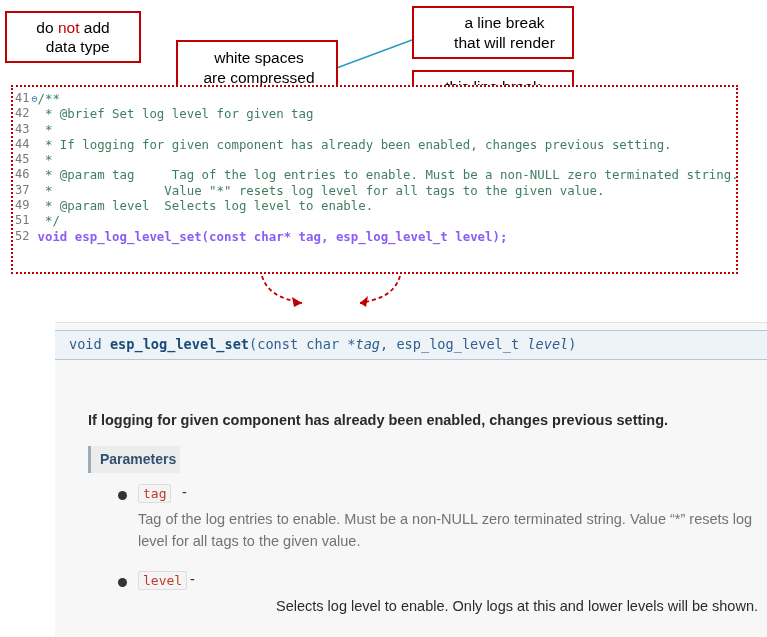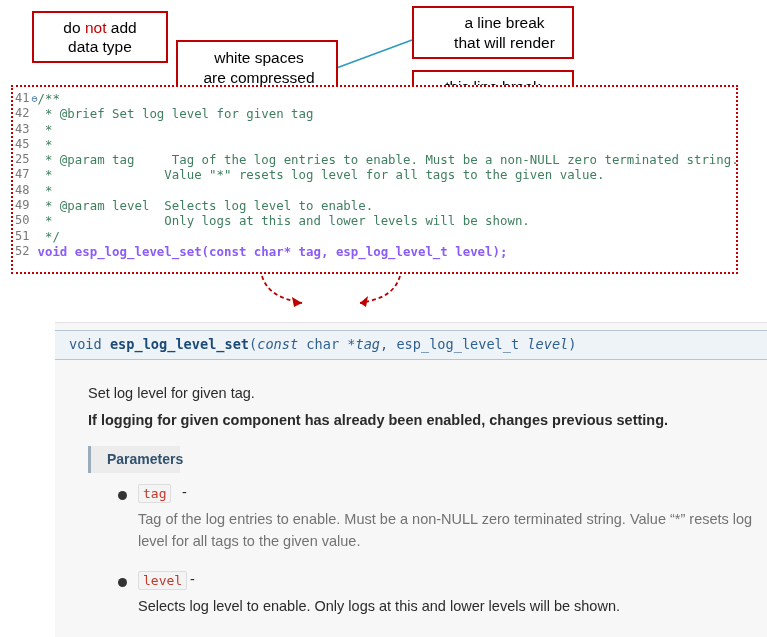--- a/index.html
+++ b/index.html
@@ -33,22 +33,22 @@
     padding: 5px 8px;
     box-sizing: border-box;
     display: flex;
     align-items: center;
     justify-content: center;
   }
   .callout .hl {
     color: #c00000;
   }
   #callout-datatype {
-    left: 32px; top: 11px;
-    width: 136px; height: 52px;
+    left: 5px; top: 11px;
+    width: 136px; height: 52px; text-align: right;
   }
   #callout-whitespace {
     left: 176px; top: 40px;
     width: 162px; height: 55px; padding-left: 12px;
   }
   #callout-linebreak-render {
     left: 412px; top: 6px;
     width: 162px; height: 53px; padding-left: 31px;
   }
   #callout-linebreak-norender {
@@ -121,21 +121,20 @@
     font-family: "DejaVu Sans Mono", monospace;
     font-size: 13.6px;
     color: #2f5f8f;
     white-space: nowrap;
   }
   #doc-signature .sig-name {
     font-weight: bold;
     color: #1a4a7a;
   }
   #doc-signature .sig-type {
-    font-style: italic;
     color: #2f5f8f;
   }
   #doc-signature .sig-param {
     font-style: italic;
     color: #2f5f8f;
   }
   #doc-signature .sig-punct {
     color: #2f5f8f;
   }
   .doc-para {
@@ -150,21 +149,21 @@
   #doc-params-header {
     position: absolute;
     left: 88px; top: 446px;
     width: 92px; height: 27px;
     background: #ececec;
     border-left: 3px solid #9aabba;
     box-sizing: border-box;
     font-size: 14px;
     font-weight: bold;
     color: #30506e;
-    padding: 5px 0 0 16px;
+    padding: 5px 0 0 9px;
   }
   .doc-bullet {
     position: absolute;
     left: 118px;
     width: 9px; height: 9px;
     background: #333333;
     border-radius: 50%;
   }
   #bullet-tag { top: 491px; }
   #bullet-level { top: 578px; }
@@ -195,20 +194,21 @@
     color: #737373;
     line-height: 1.5;
   }
   #param-level-desc {
     position: absolute;
     left: 138px; top: 596px;
     width: 620px;
     font-size: 14.5px;
     color: #2b2b2b;
     line-height: 1.5;
+    text-align: right;
   }
 
   
   #connectors {
     position: absolute;
     left: 0; top: 0;
     width: 767px; height: 637px;
     pointer-events: none;
   }
 </style>
@@ -273,48 +273,43 @@
         <td class="ln">42</td>
         <td class="fold"></td>
         <td class="cmt"> * @brief Set log level for given tag</td>
       </tr>
       <tr>
         <td class="ln">43</td>
         <td class="fold"></td>
         <td class="cmt"> *</td>
       </tr>
       <tr>
+        <td class="ln">44</td>
+        <td class="fold"></td>
+        <td class="cmt"> * If logging for given component has already been enabled, changes previous setting.</td>
+      </tr>
+      <tr>
         <td class="ln">45</td>
         <td class="fold"></td>
         <td class="cmt"> *</td>
       </tr>
       <tr>
-        <td class="ln">25</td>
+        <td class="ln">46</td>
         <td class="fold"></td>
         <td class="cmt"> * @param tag     Tag of the log entries to enable. Must be a non-NULL zero terminated string.</td>
       </tr>
       <tr>
-        <td class="ln">47</td>
+        <td class="ln">37</td>
         <td class="fold"></td>
         <td class="cmt"> *               Value "*" resets log level for all tags to the given value.</td>
       </tr>
       <tr>
-        <td class="ln">48</td>
-        <td class="fold"></td>
-        <td class="cmt"> *</td>
-      </tr>
-      <tr>
         <td class="ln">49</td>
         <td class="fold"></td>
         <td class="cmt"> * @param level  Selects log level to enable.</td>
-      </tr>
-      <tr>
-        <td class="ln">50</td>
-        <td class="fold"></td>
-        <td class="cmt"> *               Only logs at this and lower levels will be shown.</td>
       </tr>
       <tr>
         <td class="ln">51</td>
         <td class="fold"></td>
         <td class="cmt"> */</td>
       </tr>
       <tr>
         <td class="ln">52</td>
         <td class="fold"></td>
         <td class="plain" style="font-weight:bold">void esp_log_level_set(const char* tag, esp_log_level_t level);</td>
@@ -322,21 +317,20 @@
     </tbody>
       </table>
   </div>
 
   <div id="doc-panel"></div>
 
   <div id="doc-signature">
     <span>void </span><span class="sig-name">esp_log_level_set</span><span class="sig-punct">(</span><span class="sig-type">const</span><span> char *</span><span class="sig-param">tag</span><span class="sig-punct">, </span><span>esp_log_level_t </span><span class="sig-param">level</span><span class="sig-punct">)</span>
   </div>
 
-  <div class="doc-para" id="doc-p1">Set log level for given tag.</div>
   <div class="doc-para" id="doc-p2">If logging for given component has already been enabled, changes previous setting.</div>
 
   <div id="doc-params-header">Parameters</div>
 
   <div class="doc-bullet" id="bullet-tag"></div>
   <span class="param-code" id="param-tag-code">tag</span>
   <span class="param-dash" id="param-tag-dash">-</span>
   <div id="param-tag-desc">Tag of the log entries to enable. Must be a non-NULL zero terminated string. Value “*” resets log level for all tags to the given value.</div>
 
   <div class="doc-bullet" id="bullet-level"></div>

